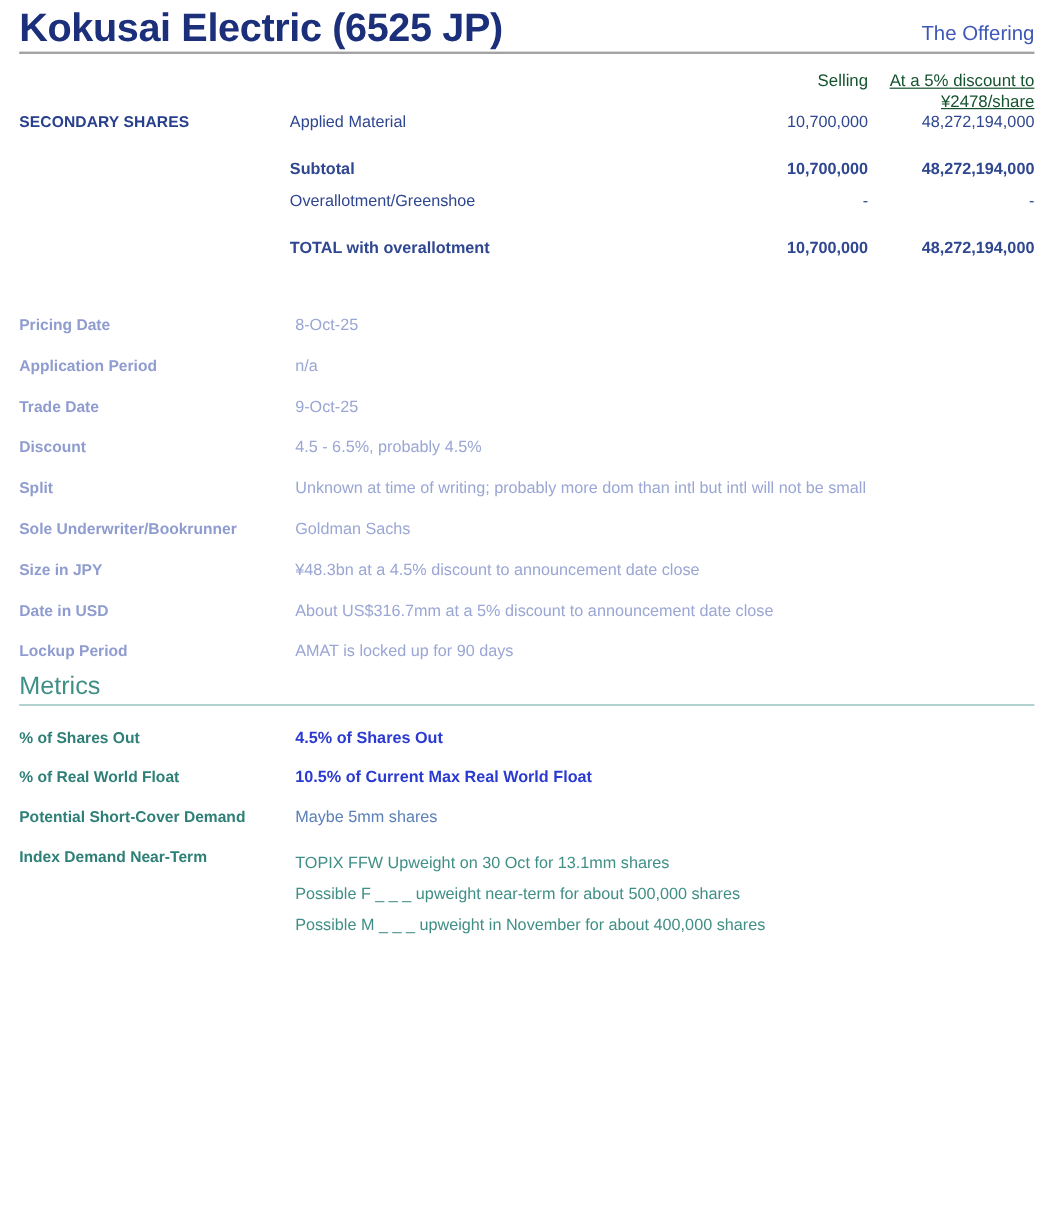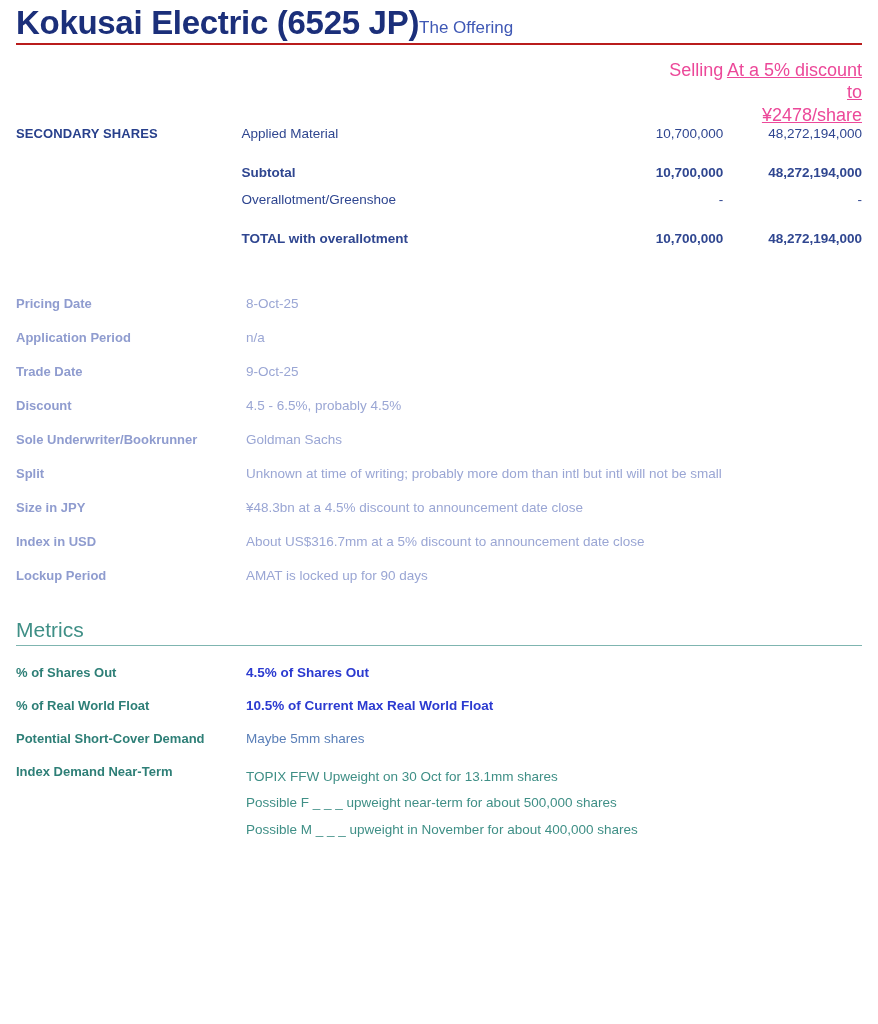--- a/index.html
+++ b/index.html
@@ -20,24 +20,24 @@
     height: 1024px;
     position: relative;
     box-sizing: border-box;
     padding: 0 16px;
   }
 
   
   .header {
     display: flex;
     align-items: flex-end;
-    justify-content: flex-start;
+    justify-content: space-between;
     padding-top: 6px;
     padding-bottom: 2px;
-    border-bottom: 2px solid #b91c1c;
+    border-bottom: 2px solid #a3a3a3;
   }
   .doc-title {
     font-size: 33px;
     font-weight: bold;
     color: #1b2f7a;
     letter-spacing: -0.3px;
     line-height: 1.05;
     white-space: nowrap;
   }
   .header-right {
@@ -57,22 +57,22 @@
   .offer-table td, .offer-table th {
     padding: 0;
     vertical-align: top;
   }
   .col-label  { width: 230px; }
   .col-item   { width: 340px; }
   .col-sell   { width: 150px; text-align: right; }
   .col-disc   { width: 140px; text-align: right; }
 
   .colhead {
-    font-size: 18px;
-    color: #ec4899;
+    font-size: 14px;
+    color: #14532d;
     text-align: center;
     font-weight: normal;
     padding-bottom: 10px;
     line-height: 1.25;
   }
   .colhead.sel { text-align: right; padding-right: 0; }
   .colhead.dsc { text-align: right; }
   .colhead-two { display: block; text-decoration: underline; }
 
   .row-label {
@@ -105,21 +105,20 @@
     color: #8f9ccf;
     font-size: 13px;
   }
   .term-val {
     color: #9aa6d4;
     font-size: 13.5px;
   }
 
   
   .section-head {
-    margin-top: 26px;
     font-size: 21px;
     color: #3f8f86;
     border-bottom: 1.5px solid #7fb5b0;
     padding-bottom: 3px;
   }
   .metrics {
     width: 100%;
     border-collapse: collapse;
     margin-top: 10px;
     font-size: 13.5px;
@@ -216,33 +215,33 @@
       </tr>
       <tr>
         <td class="term-key">Trade Date</td>
         <td class="term-val">9-Oct-25</td>
       </tr>
       <tr>
         <td class="term-key">Discount</td>
         <td class="term-val">4.5 - 6.5%, probably 4.5%</td>
       </tr>
       <tr>
+        <td class="term-key">Split</td>
+        <td class="term-val">Unknown at time of writing; probably more dom than intl but intl will not be small</td>
+      </tr>
+      <tr>
         <td class="term-key">Sole Underwriter/Bookrunner</td>
         <td class="term-val">Goldman Sachs</td>
       </tr>
       <tr>
-        <td class="term-key">Split</td>
-        <td class="term-val">Unknown at time of writing; probably more dom than intl but intl will not be small</td>
-      </tr>
-      <tr>
         <td class="term-key">Size in JPY</td>
         <td class="term-val">¥48.3bn at a 4.5% discount to announcement date close</td>
       </tr>
       <tr>
-        <td class="term-key">Index in USD</td>
+        <td class="term-key">Date in USD</td>
         <td class="term-val">About US$316.7mm at a 5% discount to announcement date close</td>
       </tr>
       <tr>
         <td class="term-key">Lockup Period</td>
         <td class="term-val">AMAT is locked up for 90 days</td>
       </tr>
     </tbody>
   </table>
 
   <div class="section-head">Metrics</div>

